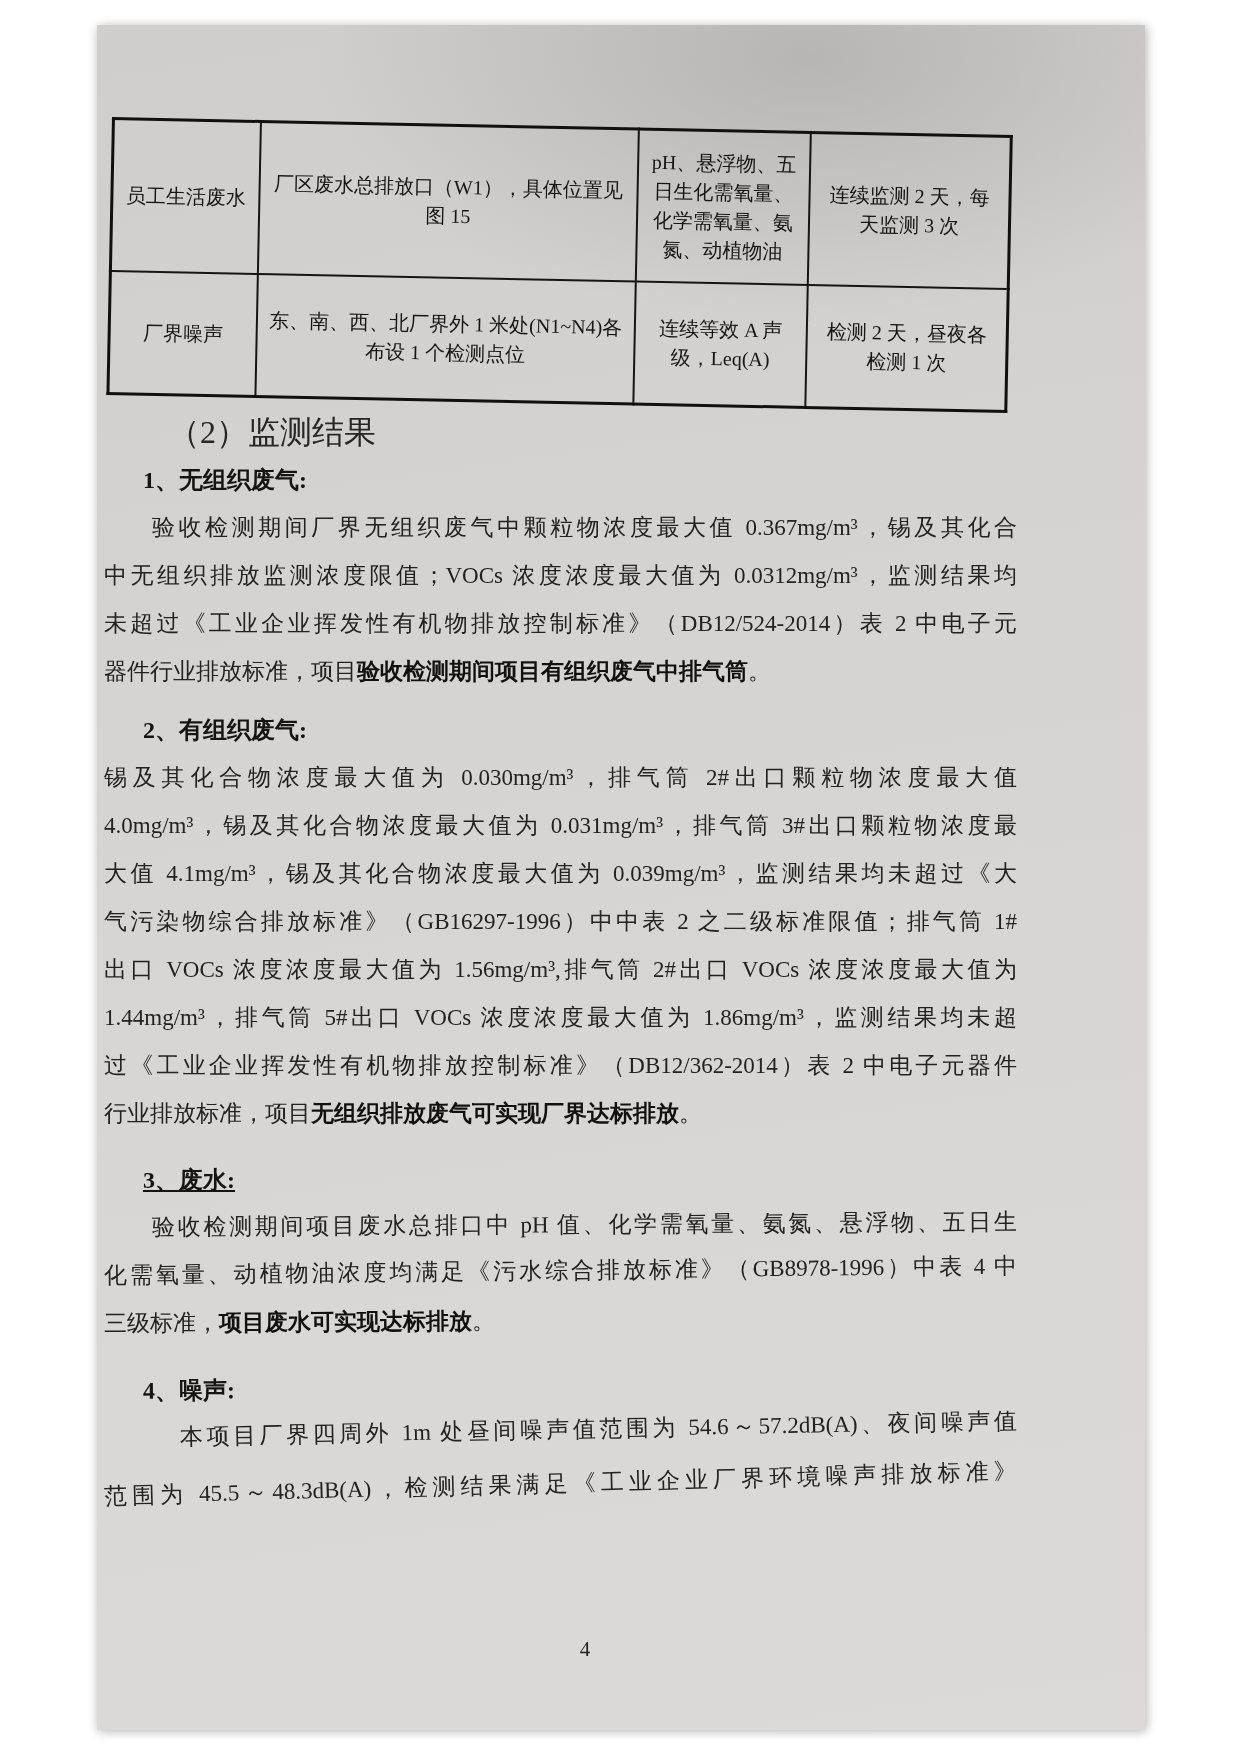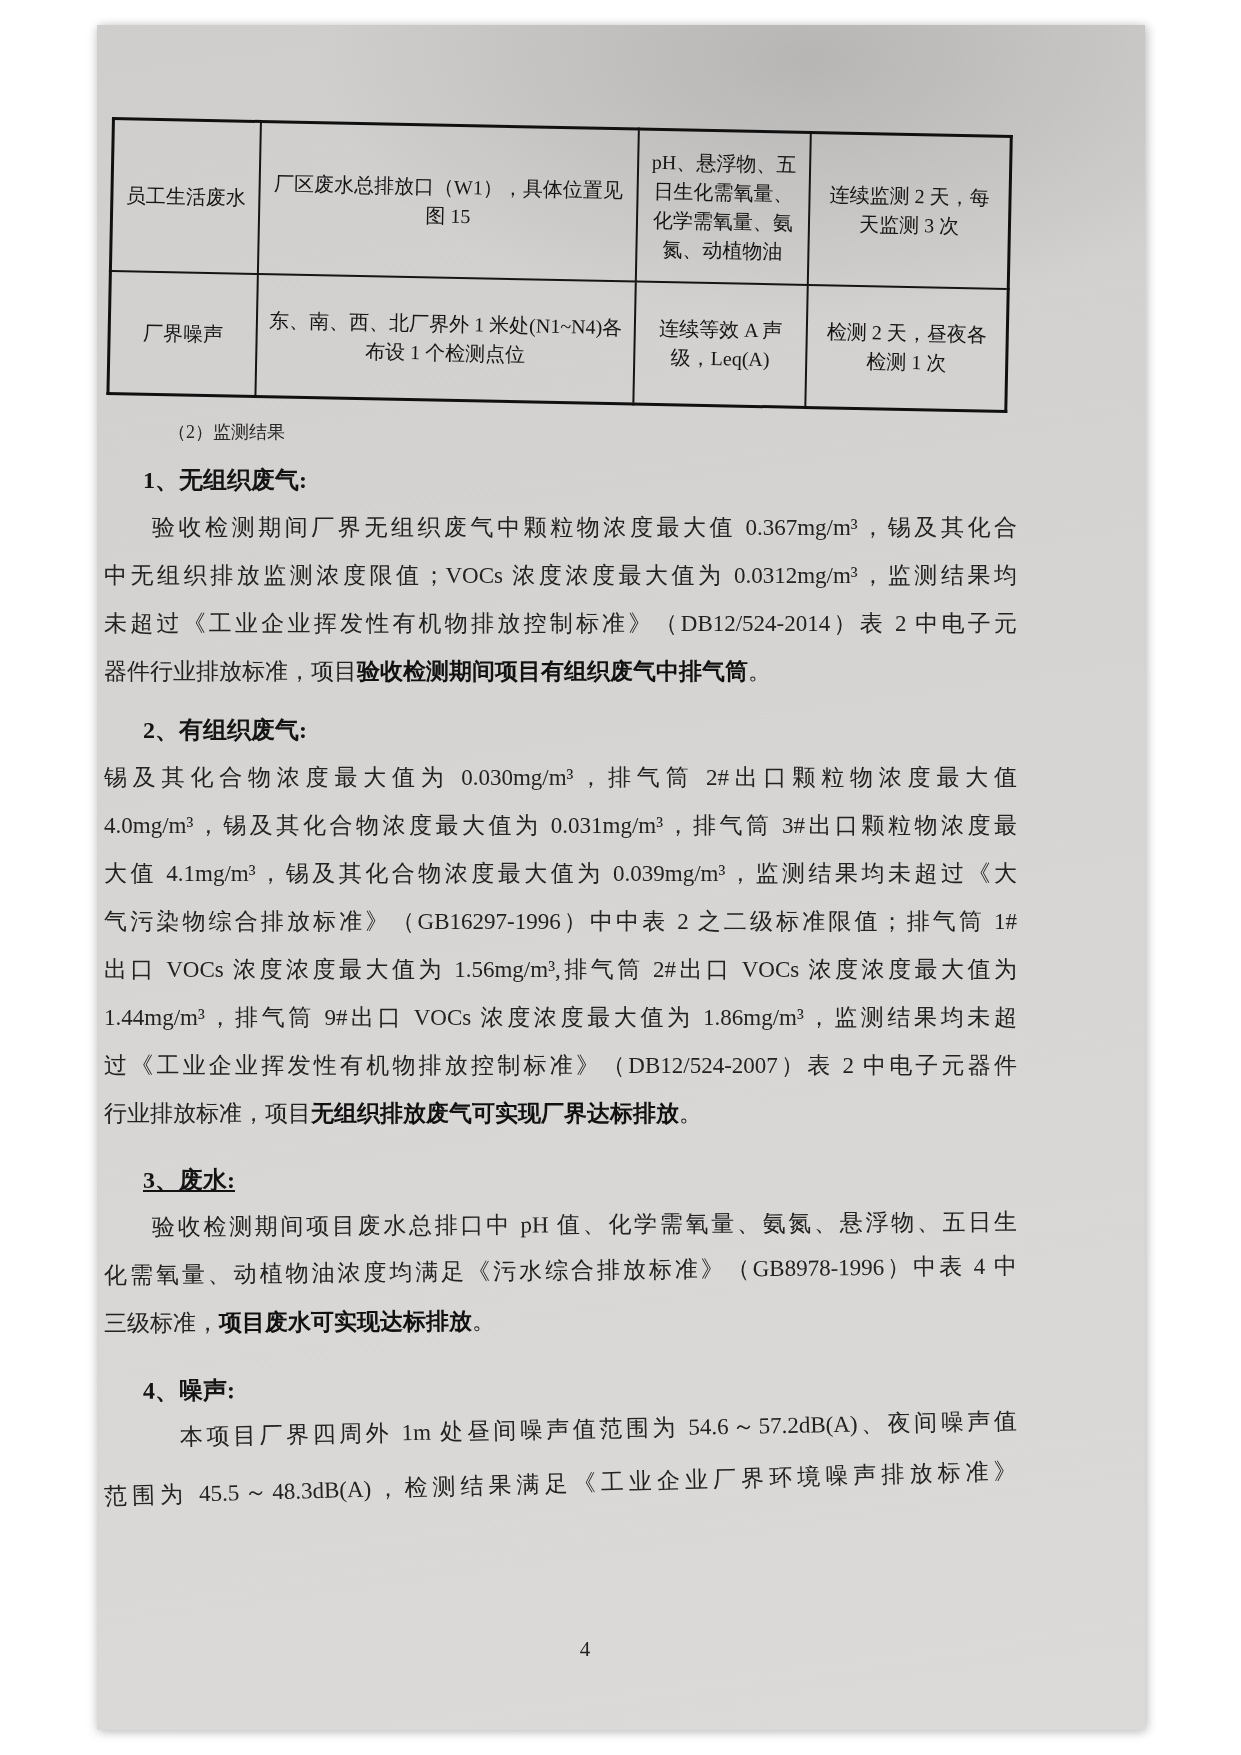--- a/index.html
+++ b/index.html
@@ -20,21 +20,21 @@
   .mtable tr.r1 td{height:142px;}
   .mtable tr.r2 td{height:112px;}
   .mtable{border:3px solid #101010;}
   
   .textflow{position:absolute;left:7px;top:383px;width:913px;font-size:23px;color:#222;}
   .line{line-height:48px;height:48px;white-space:nowrap;}
   .wline{line-height:48px;height:48px;}
   .j{text-align:justify;text-align-last:justify;white-space:normal;}
   .ind{text-indent:48px;}
   .ind3{text-indent:76px;}
-  .h2{font-size:18px;line-height:48px;height:48px;padding-left:64px;color:#262626;}
+  .h2{font-size:32px;line-height:48px;height:48px;padding-left:64px;color:#262626;}
   .stitle{font-weight:bold;font-size:24px;line-height:48px;height:48px;padding-left:39px;color:#141414;}
   .b{font-weight:bold;color:#111;}
   .mt10{margin-top:10px;} .mt18{margin-top:18px;text-decoration:underline;} .mt19{margin-top:19px;}
   .sk03{transform:rotate(-0.35deg);transform-origin:0 50%;}
   .sk06{transform:rotate(-0.6deg);transform-origin:0 50%;}
   .sk11{transform:rotate(-1.1deg);transform-origin:0 50%;}
   .sk16{transform:rotate(-1.6deg);transform-origin:0 50%;}
   .pagenum{position:absolute;left:455px;top:1612px;width:66px;text-align:center;
            font-size:21px;color:#222;}
 </style>
@@ -75,22 +75,22 @@
       <div class="wline j">中无组织排放监测浓度限值；VOCs 浓度浓度最大值为 0.0312mg/m³，监测结果均</div>
       <div class="wline j">未超过《工业企业挥发性有机物排放控制标准》（DB12/524-2014）表 2 中电子元</div>
       <div class="line"><span>器件行业排放标准，项目</span><span class="b">验收检测期间项目有组织废气中排气筒</span><span>。</span></div>
 
       <div class="stitle mt10">2、有组织废气:</div>
       <div class="wline j">锡及其化合物浓度最大值为 0.030mg/m³，排气筒 2#出口颗粒物浓度最大值</div>
       <div class="wline j">4.0mg/m³，锡及其化合物浓度最大值为 0.031mg/m³，排气筒 3#出口颗粒物浓度最</div>
       <div class="wline j">大值 4.1mg/m³，锡及其化合物浓度最大值为 0.039mg/m³，监测结果均未超过《大</div>
       <div class="wline j">气污染物综合排放标准》（GB16297-1996）中中表 2 之二级标准限值；排气筒 1#</div>
       <div class="wline j">出口 VOCs 浓度浓度最大值为 1.56mg/m³,排气筒 2#出口 VOCs 浓度浓度最大值为</div>
-      <div class="wline j">1.44mg/m³，排气筒 9#出口 VOCs 浓度浓度最大值为 1.86mg/m³，监测结果均未超</div>
-      <div class="wline j">过《工业企业挥发性有机物排放控制标准》（DB12/524-2007）表 2 中电子元器件</div>
+      <div class="wline j">1.44mg/m³，排气筒 5#出口 VOCs 浓度浓度最大值为 1.86mg/m³，监测结果均未超</div>
+      <div class="wline j">过《工业企业挥发性有机物排放控制标准》（DB12/362-2014）表 2 中电子元器件</div>
       <div class="line"><span>行业排放标准，项目</span><span class="b">无组织排放废气可实现厂界达标排放</span><span>。</span></div>
 
       <div class="stitle mt18">3、废水:</div>
       <div class="wline j ind sk03">验收检测期间项目废水总排口中 pH 值、化学需氧量、氨氮、悬浮物、五日生</div>
       <div class="wline j sk06">化需氧量、动植物油浓度均满足《污水综合排放标准》（GB8978-1996）中表 4 中</div>
       <div class="line sk03"><span>三级标准，</span><span class="b">项目废水可实现达标排放</span><span>。</span></div>
 
       <div class="stitle mt19 sk03">4、噪声:</div>
       <div class="wline j ind3 sk11">本项目厂界四周外 1m 处昼间噪声值范围为 54.6～57.2dB(A)、夜间噪声值</div>
       <div class="wline j mt10 sk16">范围为 45.5～48.3dB(A)，检测结果满足《工业企业厂界环境噪声排放标准》</div>

